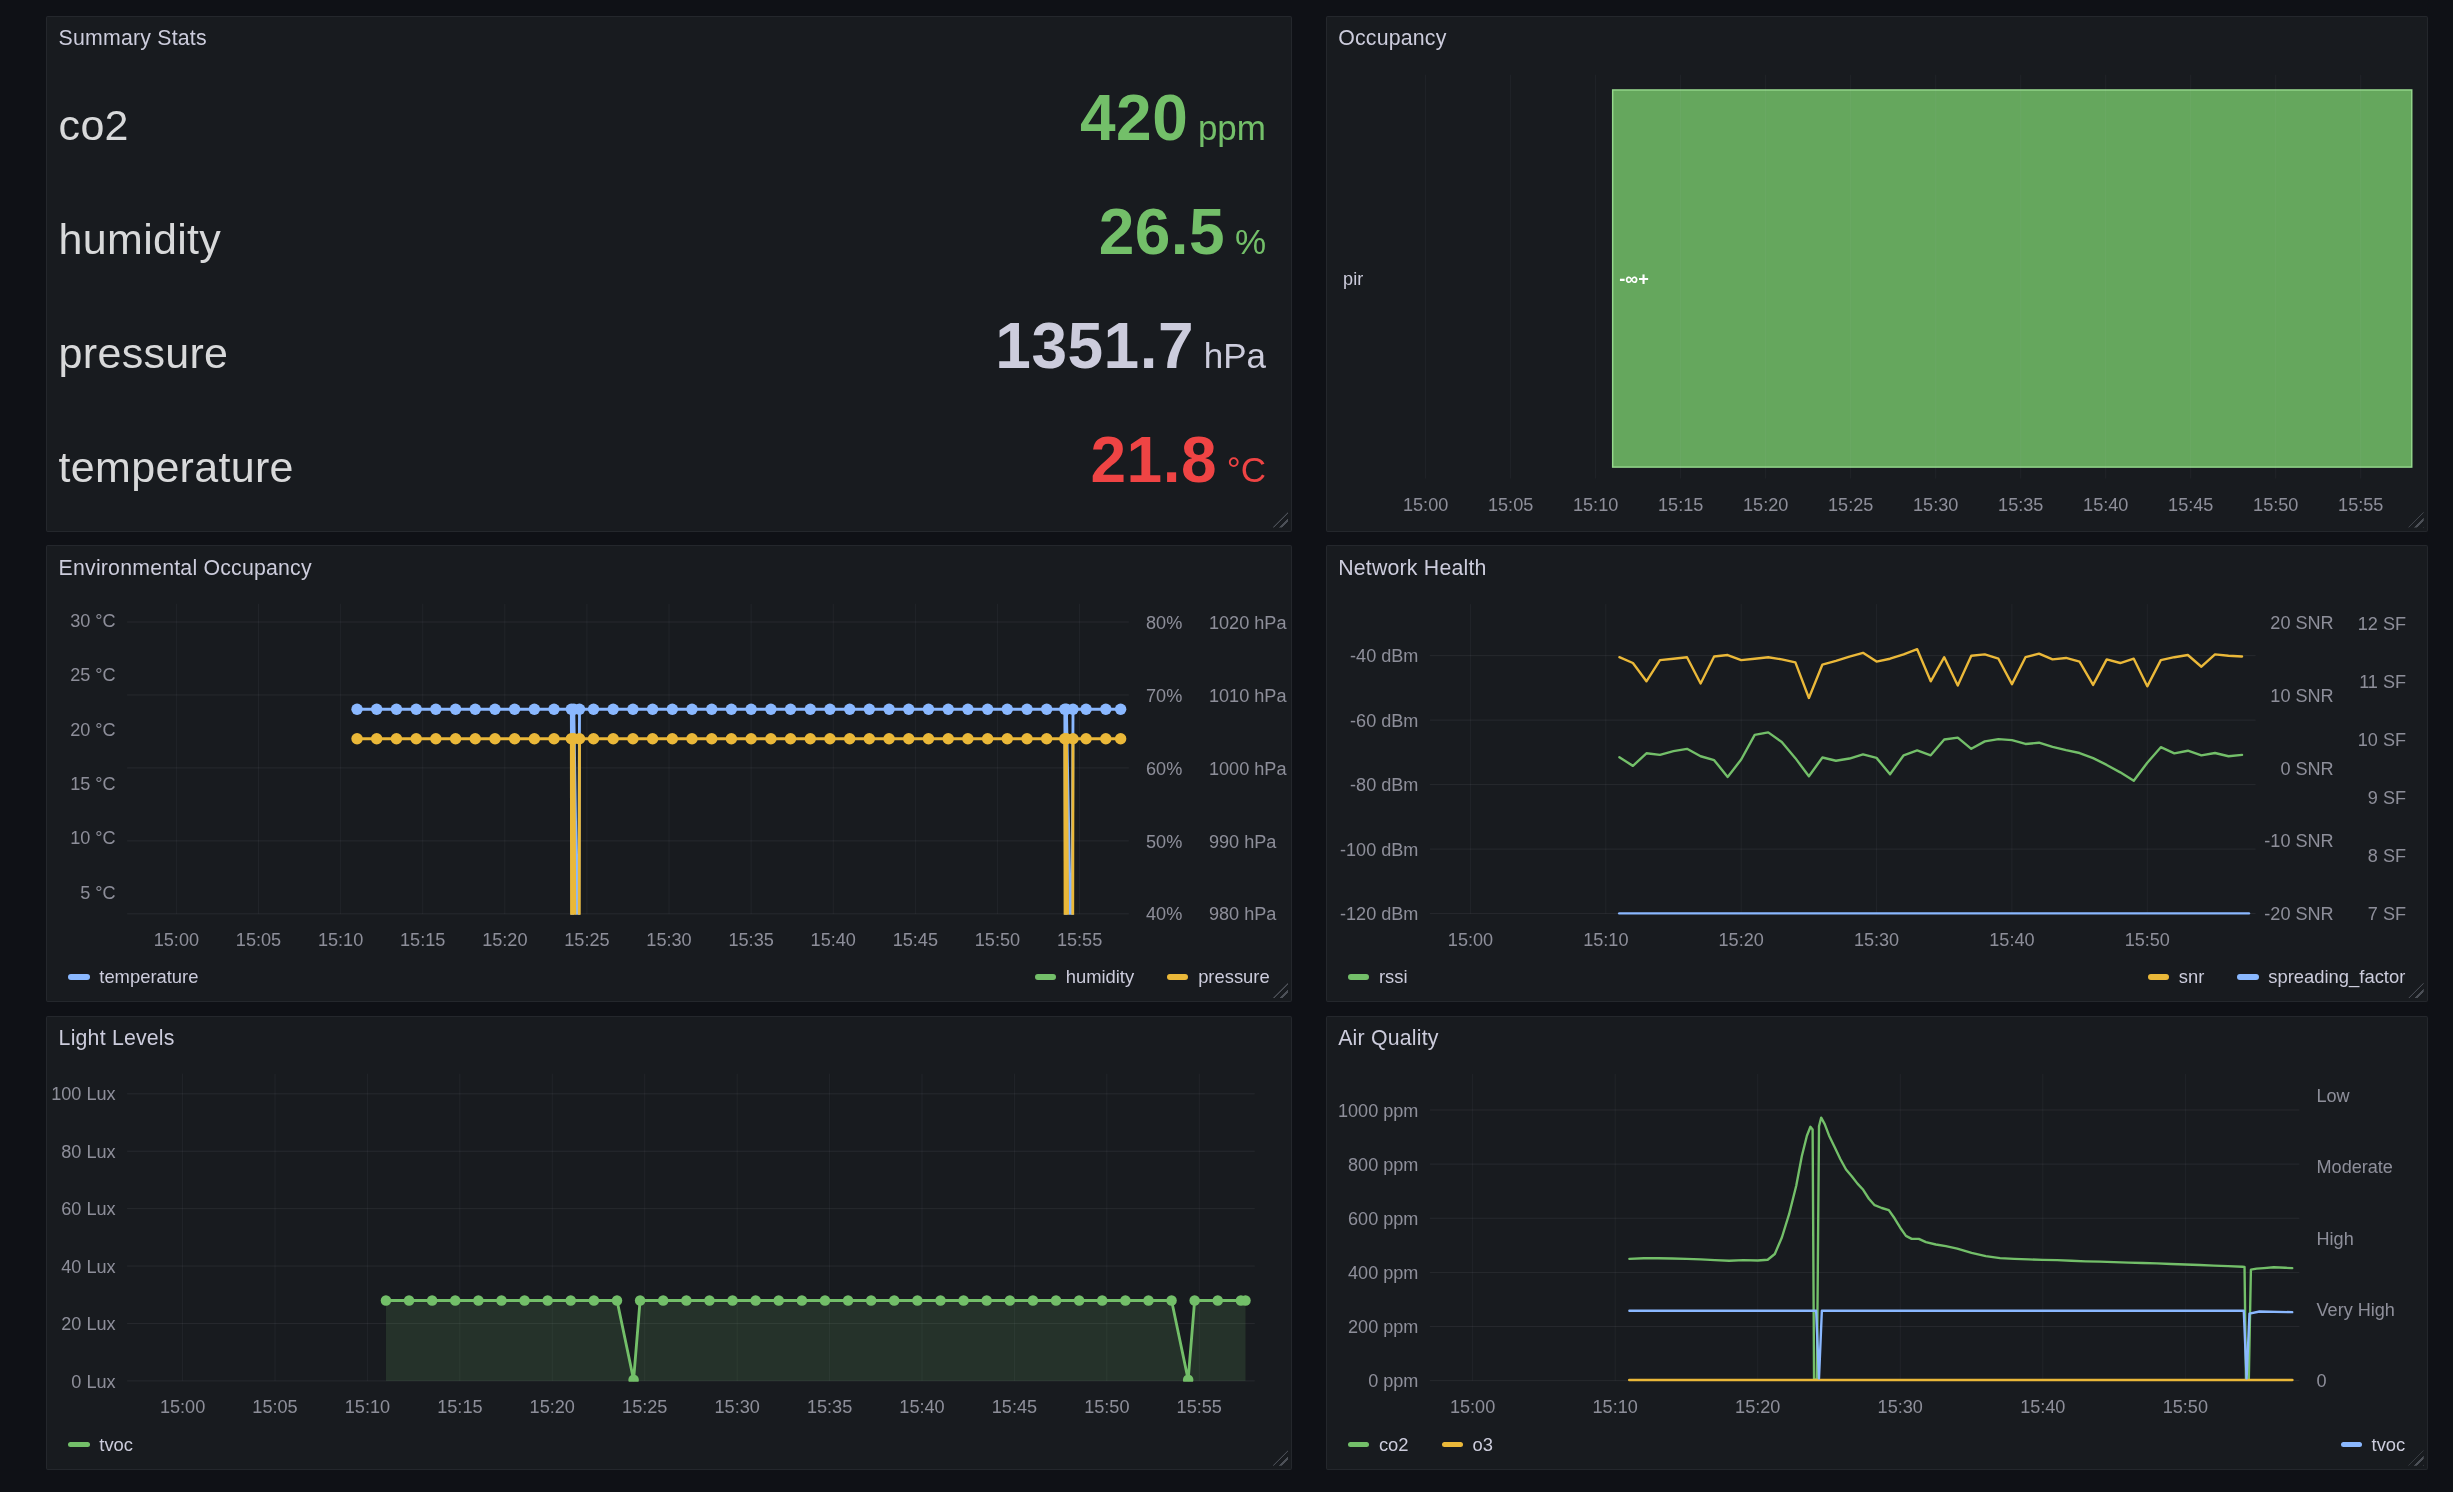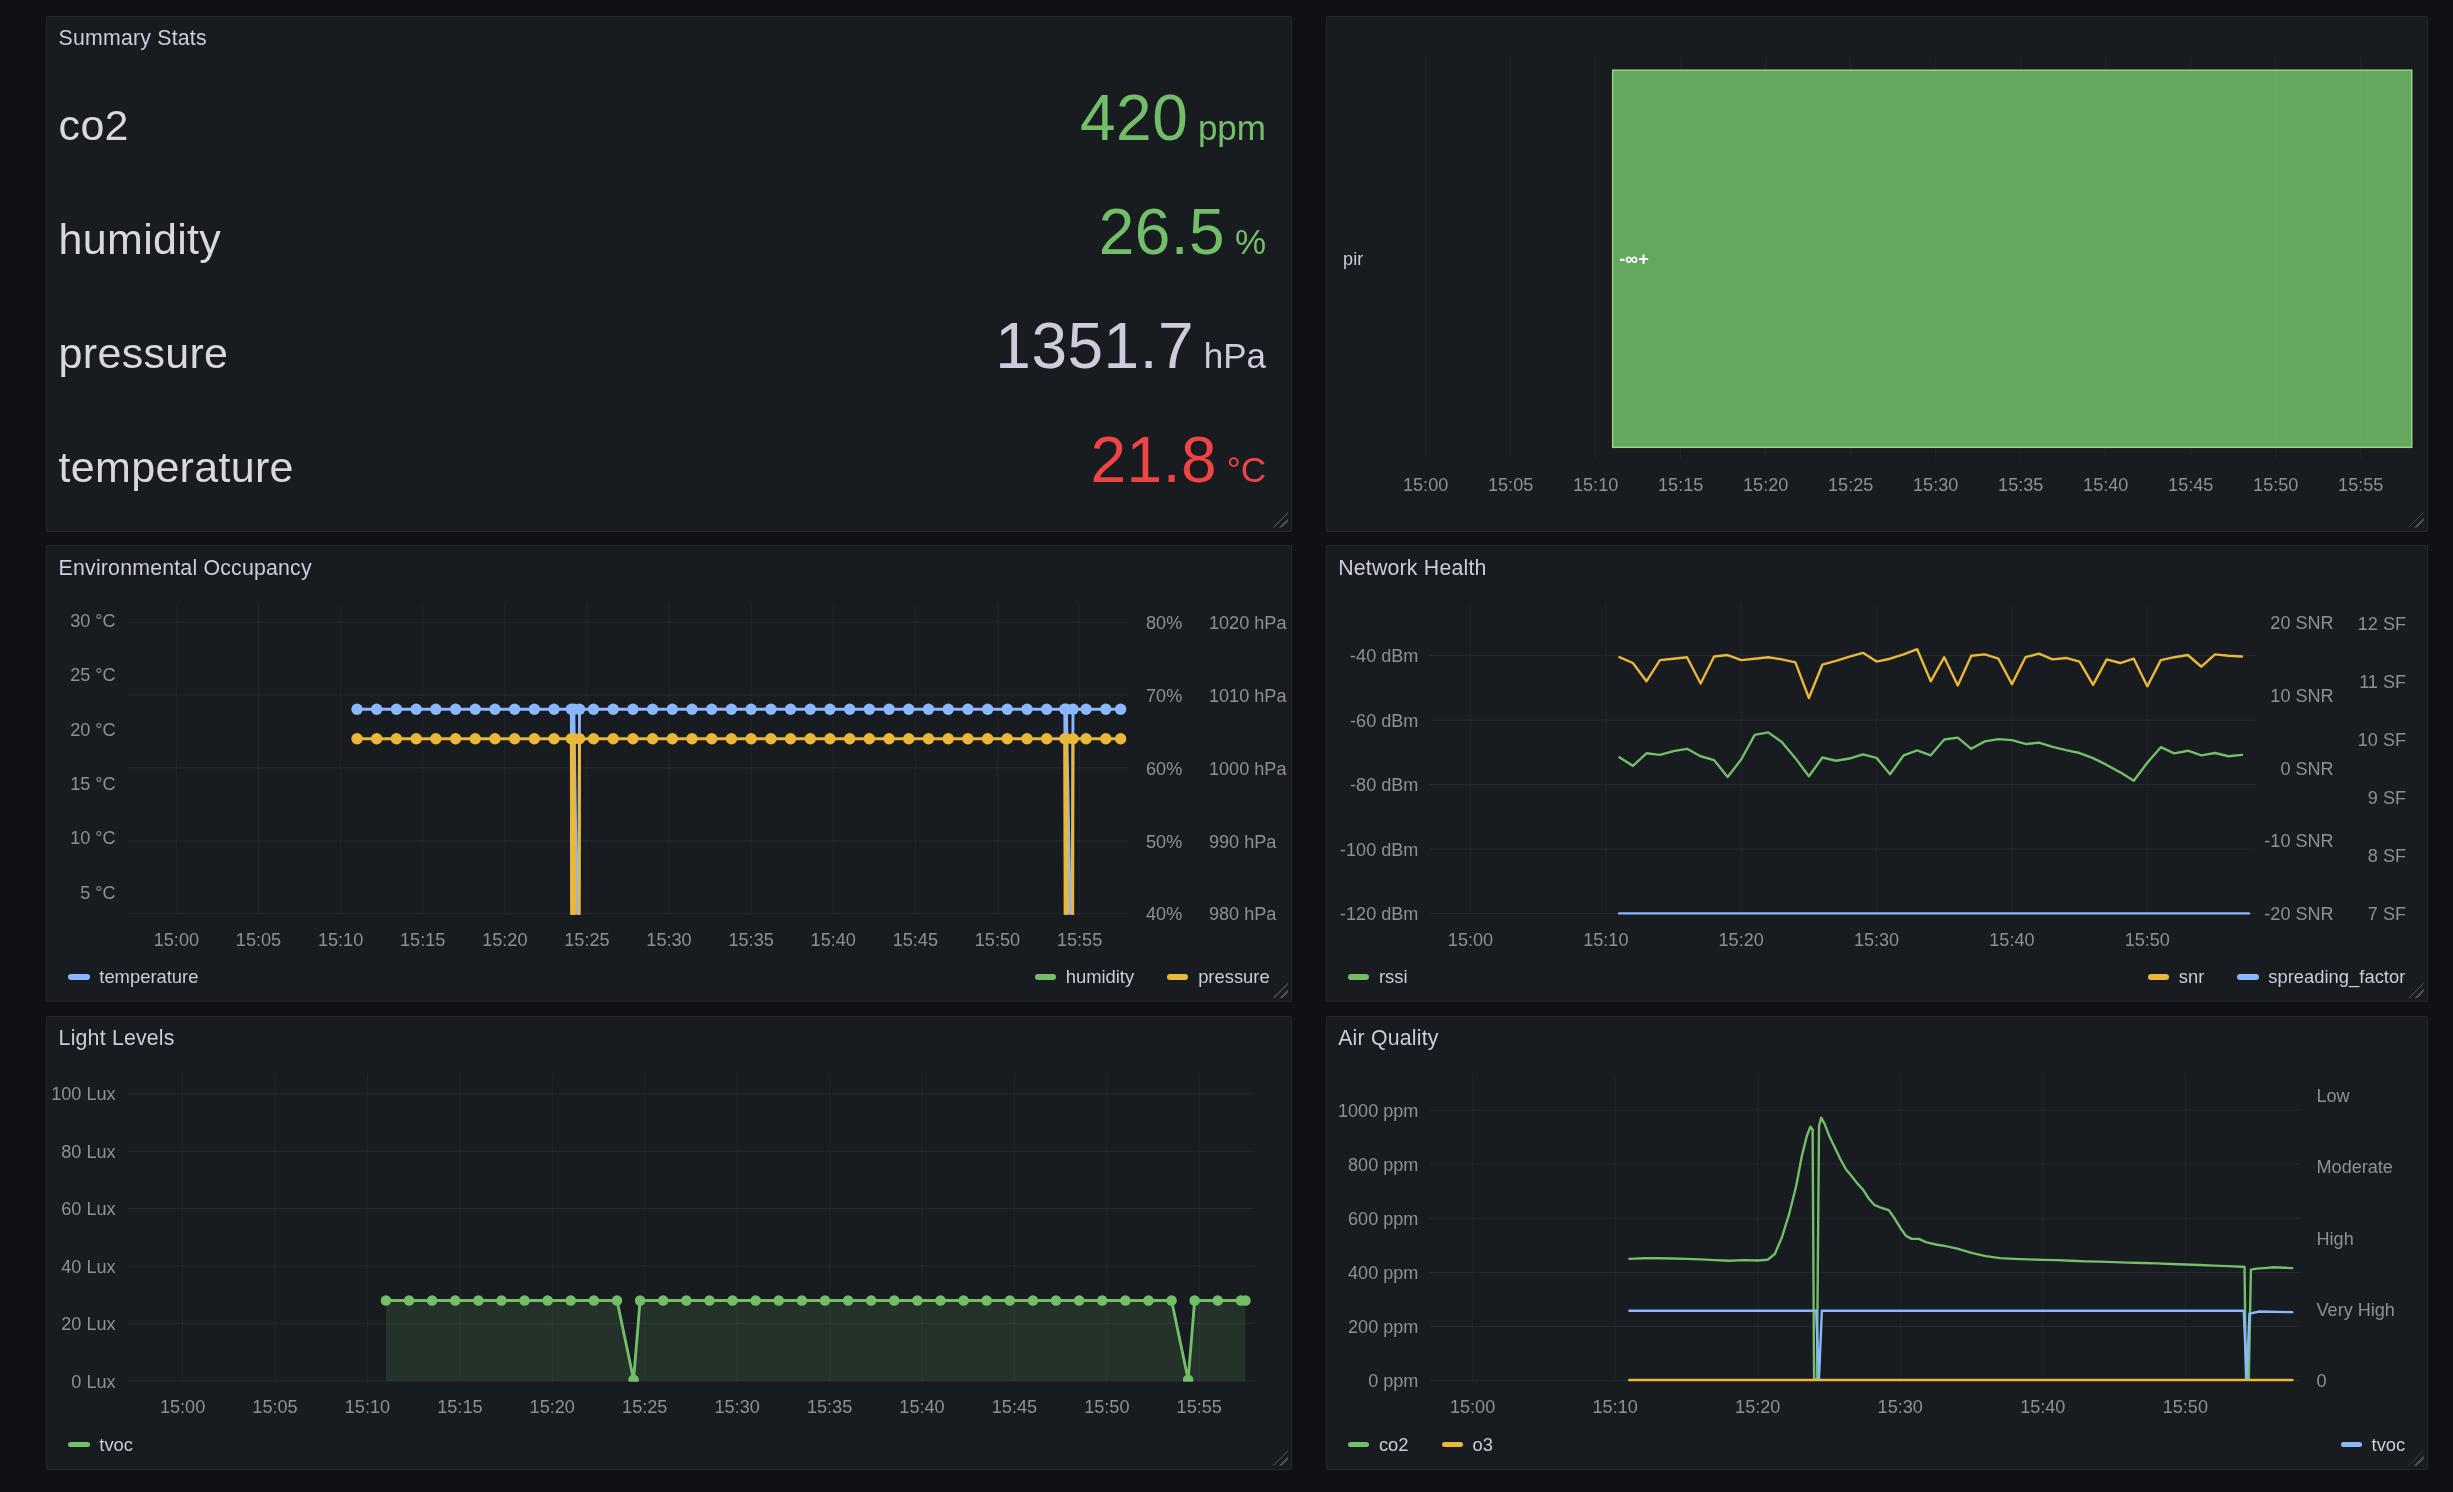--- a/index.html
+++ b/index.html
@@ -16,21 +16,21 @@
   .legend-group{display:flex;gap:33px;}
   .legend-item{display:flex;align-items:center;gap:9.7px;font-size:18.4px;color:#ccccdc;cursor:pointer;}
   .swatch{width:21.3px;height:5.8px;border-radius:2.9px;display:inline-block;}
   .resize-handle{position:absolute;right:2.9px;bottom:2.9px;width:15.5px;height:15.5px;cursor:nwse-resize;
     background:repeating-linear-gradient(135deg,transparent 0 3.9px,#4c5057 3.9px 5.8px);
     clip-path:polygon(100% 0,100% 100%,0 100%);}
   
   .stats-col{flex:1;display:flex;flex-direction:column;justify-content:space-around;padding:3.9px 0 13.6px 0;}
   .stat-row{display:flex;justify-content:space-between;align-items:baseline;padding:0 25px 0 11.6px;}
   .stat-label{font-size:43px;color:#d8d9da;font-weight:400;letter-spacing:0.3px;}
-  .stat-value{font-size:64px;font-weight:400;letter-spacing:0.5px;}
+  .stat-value{font-size:64px;font-weight:700;letter-spacing:0.5px;}
   .stat-unit{font-size:35px;font-weight:500;margin-left:9.7px;}
   text{font-family:"Liberation Sans",sans-serif;}
 </style>
 </head>
 <body>
 
 <div class="dashboard">
 
   <section class="panel">
     <h2 class="panel-title">Summary Stats</h2>
@@ -57,20 +57,21 @@
         <span class="stat-label">temperature</span>
         <span style="color: #ef4444;">
           <span class="stat-value">21.8</span><span class="stat-unit">°C</span>
         </span>
       </div>
     </div>
     <div class="resize-handle"></div>
   </section>
 
   <section class="panel">
+    <h2 class="panel-title">Occupancy</h2>
     <div class="chart-wrap">
         <svg viewBox="0 0 1155 488" width="100%" height="100%">
           <rect x="299.9344262295082" y="30" width="839.0655737704918" height="396" fill="rgba(115,191,105,0.85)" stroke="#96d98d" stroke-width="1.5"></rect>
           <line x1="103.55737704918033" x2="103.55737704918033" y1="14" y2="438" stroke="rgba(204,204,220,0.06)" stroke-width="1"></line>
           <line x1="192.81967213114754" x2="192.81967213114754" y1="14" y2="438" stroke="rgba(204,204,220,0.06)" stroke-width="1"></line>
           <line x1="282.08196721311475" x2="282.08196721311475" y1="14" y2="438" stroke="rgba(204,204,220,0.06)" stroke-width="1"></line>
           <line x1="371.344262295082" x2="371.344262295082" y1="14" y2="438" stroke="rgba(204,204,220,0.06)" stroke-width="1"></line>
           <line x1="460.60655737704917" x2="460.60655737704917" y1="14" y2="438" stroke="rgba(204,204,220,0.06)" stroke-width="1"></line>
           <line x1="549.8688524590164" x2="549.8688524590164" y1="14" y2="438" stroke="rgba(204,204,220,0.06)" stroke-width="1"></line>
           <line x1="639.1311475409836" x2="639.1311475409836" y1="14" y2="438" stroke="rgba(204,204,220,0.06)" stroke-width="1"></line>

